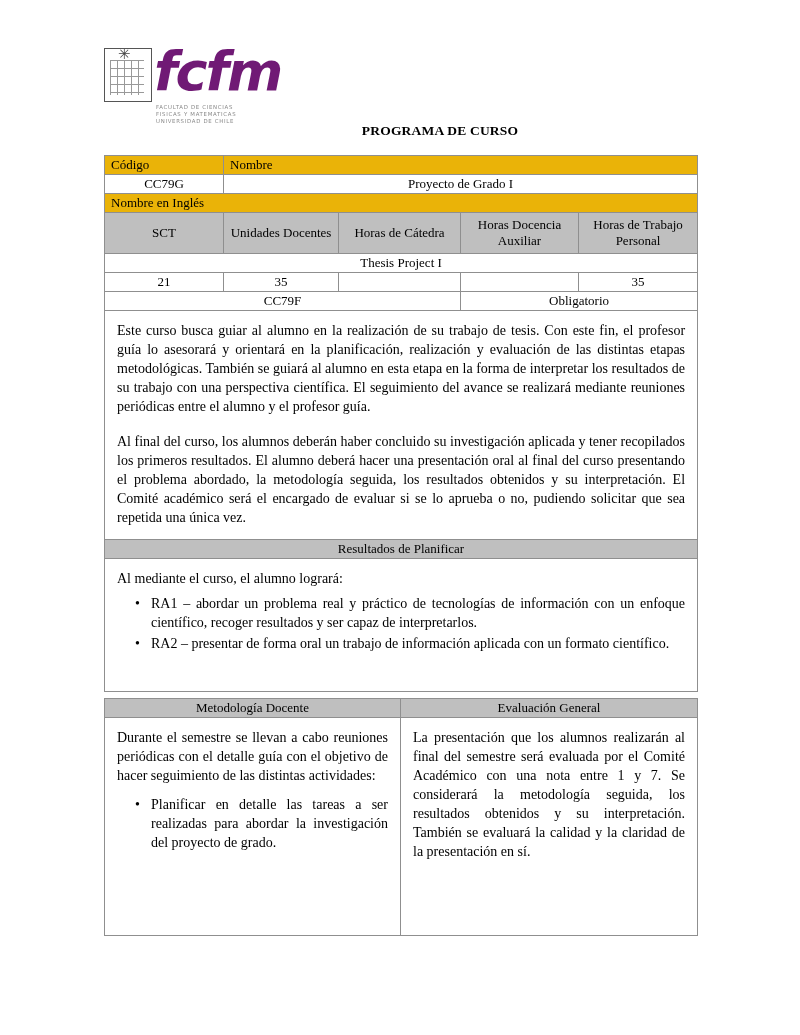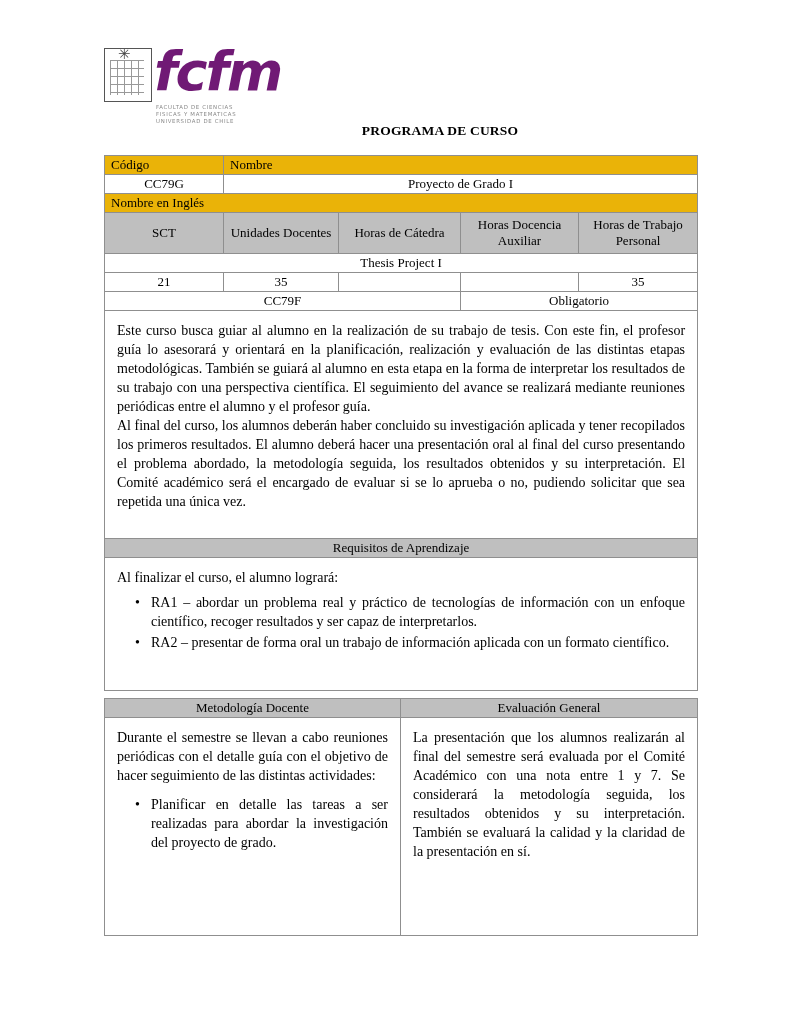--- a/index.html
+++ b/index.html
@@ -127,21 +127,21 @@
   .lft { text-align: center; }
 
   .body-cell {
     text-align: justify;
     font-size: 14px;
     line-height: 19px;
     padding: 10px 12px 12px 12px;
     vertical-align: top;
   }
   .body-cell p { margin: 0 0 0 0; }
-  .body-cell p + p { margin-top: 0px; }
+  .body-cell p + p { margin-top: 16px; }
 
   ul.bullets {
     margin: 0;
     padding-left: 34px;
     list-style: none;
   }
   ul.bullets li {
     position: relative;
     text-align: justify;
     margin-bottom: 2px;
@@ -227,25 +227,25 @@
         <td class="lft" colspan="4">CC79F</td>
         <td class="ctr" colspan="2">Obligatorio</td>
       </tr>
       <tr>
         <td class="body-cell" colspan="6" style="height:205px">
           <p>Este curso busca guiar al alumno en la realización de su trabajo de tesis. Con este fin, el profesor guía lo asesorará y orientará en la planificación, realización y evaluación de las distintas etapas metodológicas. También se guiará al alumno en esta etapa en la forma de interpretar los resultados de su trabajo con una perspectiva científica.  El seguimiento del avance se realizará mediante reuniones periódicas entre el alumno y el profesor guía.</p>
           <p>Al final del curso, los alumnos deberán haber concluido su investigación aplicada y tener recopilados los primeros resultados.  El alumno deberá hacer una presentación oral al final del curso presentando el problema abordado, la metodología seguida, los resultados obtenidos y su interpretación.  El Comité académico será el encargado de evaluar si se lo aprueba o no, pudiendo solicitar que sea repetida una única vez.</p>
         </td>
       </tr>
       <tr>
-        <td class="hdr" colspan="6">Requisitos de Aprendizaje</td>
+        <td class="hdr" colspan="6">Resultados de Planificar</td>
       </tr>
       <tr>
         <td class="body-cell" colspan="6" style="height:110px">
-          <p style="margin-bottom:6px">Al finalizar el curso, el alumno logrará:</p>
+          <p style="margin-bottom:6px">Al mediante el curso, el alumno logrará:</p>
           <ul class="bullets">
             <li>RA1 – abordar un problema real y práctico de tecnologías de información con un enfoque científico, recoger resultados y ser capaz de interpretarlos.</li>
             <li>RA2 – presentar de forma oral un trabajo de información aplicada con un formato científico.</li>
           </ul>
         </td>
       </tr>
     </tbody>
   </table>
 
   <table class="t-bottom">

